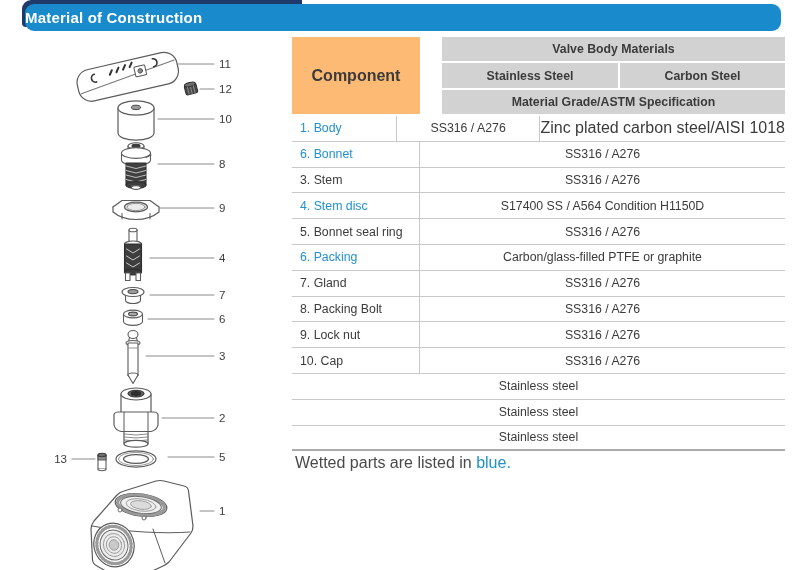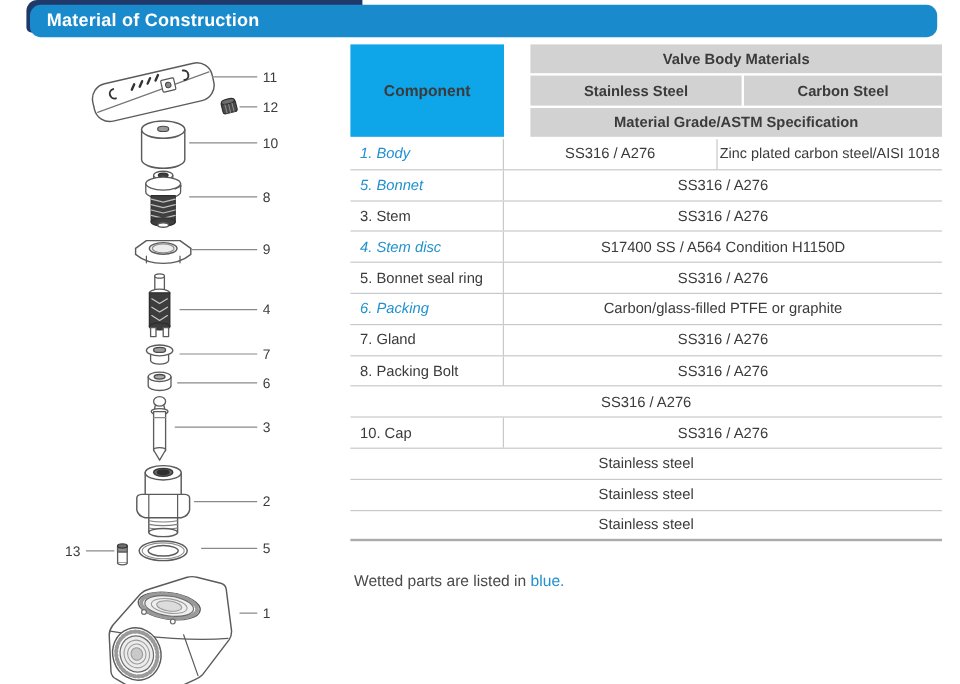--- a/index.html
+++ b/index.html
@@ -4,43 +4,43 @@
 <style>
   html,body{margin:0;padding:0;}
   body{width:800px;height:570px;background:#ffffff;font-family:"Liberation Sans",sans-serif;}
   .page{position:relative;width:800px;height:570px;background:#fff;overflow:hidden;}
 
   
   .titlebar-navy{position:absolute;left:22px;top:0;width:280px;height:27px;
     background:#20396b;border-radius:9px 0 0 4px;}
   .titlebar{position:absolute;left:25px;top:4px;width:756px;height:27px;
     background:#198bcd;border-radius:9px 9px 9px 9px;color:#fff;font-weight:bold;
-    font-size:15px;line-height:27px;padding-left:14px;box-sizing:border-box;letter-spacing:.2px;}
+    font-size:15px;line-height:27px;box-sizing:border-box;letter-spacing:.2px;}
 
   
   .tbl{position:absolute;left:292px;top:37px;width:493px;color:#3b3b3b;font-size:12.3px;}
   .thead{display:flex;gap:2px;font-weight:bold;}
-  .th-component{width:128px;height:77px;background:#0ea5e9;display:flex;align-items:center;justify-content:center;font-size:13px;}
+  .th-component{width:128px;height:77px;background:#fdba74;display:flex;align-items:center;justify-content:center;font-size:16px;}
   .th-right{flex:1;display:flex;flex-direction:column;gap:2px;padding-left:20px;}
   .th-row1,.th-row3{height:24px;background:#d2d2d2;display:flex;align-items:center;justify-content:center;}
   .th-row2{height:25px;display:flex;gap:2px;}
   .th-ss{width:176px;background:#d2d2d2;display:flex;align-items:center;justify-content:center;}
   .th-cs{flex:1;background:#d2d2d2;display:flex;align-items:center;justify-content:center;}
 
   .tbody{margin-top:2px;}
   .trow{display:flex;height:25.8px;border-bottom:1px solid #c9c9c9;box-sizing:border-box;align-items:stretch;white-space:nowrap;}
   .trow:last-child{border-bottom:2px solid #ababab;}
   .td-comp{width:128px;border-right:1px solid #c9c9c9;box-sizing:border-box;display:flex;align-items:center;padding-left:8px;}
   .td-val{width:178px;border-right:1px solid #c9c9c9;box-sizing:border-box;display:flex;align-items:center;justify-content:center;}
-  .td-val2{flex:1;display:flex;align-items:center;justify-content:center;font-size:12px;}
+  .td-val2{flex:1;display:flex;align-items:center;justify-content:center;font-size:16px;}
   .td-span{flex:1;display:flex;align-items:center;justify-content:center;}
-  .trow.wetted .td-comp{color:#2191cf;font-style:italic;}
+  .trow.wetted .td-comp{color:#2191cf;}
 
   
-  .footnote{position:absolute;left:295px;top:476px;font-size:13px;color:#4a4a4a;}
+  .footnote{position:absolute;left:295px;top:454px;font-size:16px;color:#4a4a4a;}
   .footnote .blue{color:#2191cf;}
 
   
   .diagram{position:absolute;left:25px;top:51px;width:265px;height:535px;}
   .diagram svg{display:block;}
   text.callout{font-family:"Liberation Sans",sans-serif;font-size:11.5px;fill:#3c3c3c;}
 </style>
 </head>
 <body>
 
@@ -243,21 +243,21 @@
         <div class="th-row3">Material Grade/ASTM Specification</div>
       </div>
     </div>
     <div class="tbody">
         <div class="trow wetted">
           <div class="td-comp">1. Body</div>
           <div class="td-val">SS316 / A276</div>
           <div class="td-val2">Zinc plated carbon steel/AISI 1018</div>
         </div>
         <div class="trow wetted">
-          <div class="td-comp">5. Bonnet</div>
+          <div class="td-comp">6. Bonnet</div>
           <div class="td-span">SS316 / A276</div>
         </div>
         <div class="trow">
           <div class="td-comp">3. Stem</div>
           <div class="td-span">SS316 / A276</div>
         </div>
         <div class="trow wetted">
           <div class="td-comp">4. Stem disc</div>
           <div class="td-span">S17400 SS / A564 Condition H1150D</div>
         </div>
@@ -271,20 +271,21 @@
         </div>
         <div class="trow">
           <div class="td-comp">7. Gland</div>
           <div class="td-span">SS316 / A276</div>
         </div>
         <div class="trow">
           <div class="td-comp">8. Packing Bolt</div>
           <div class="td-span">SS316 / A276</div>
         </div>
         <div class="trow">
+          <div class="td-comp">9. Lock nut</div>
           <div class="td-span">SS316 / A276</div>
         </div>
         <div class="trow">
           <div class="td-comp">10. Cap</div>
           <div class="td-span">SS316 / A276</div>
         </div>
         <div class="trow">
           <div class="td-span">Stainless steel</div>
         </div>
         <div class="trow">

